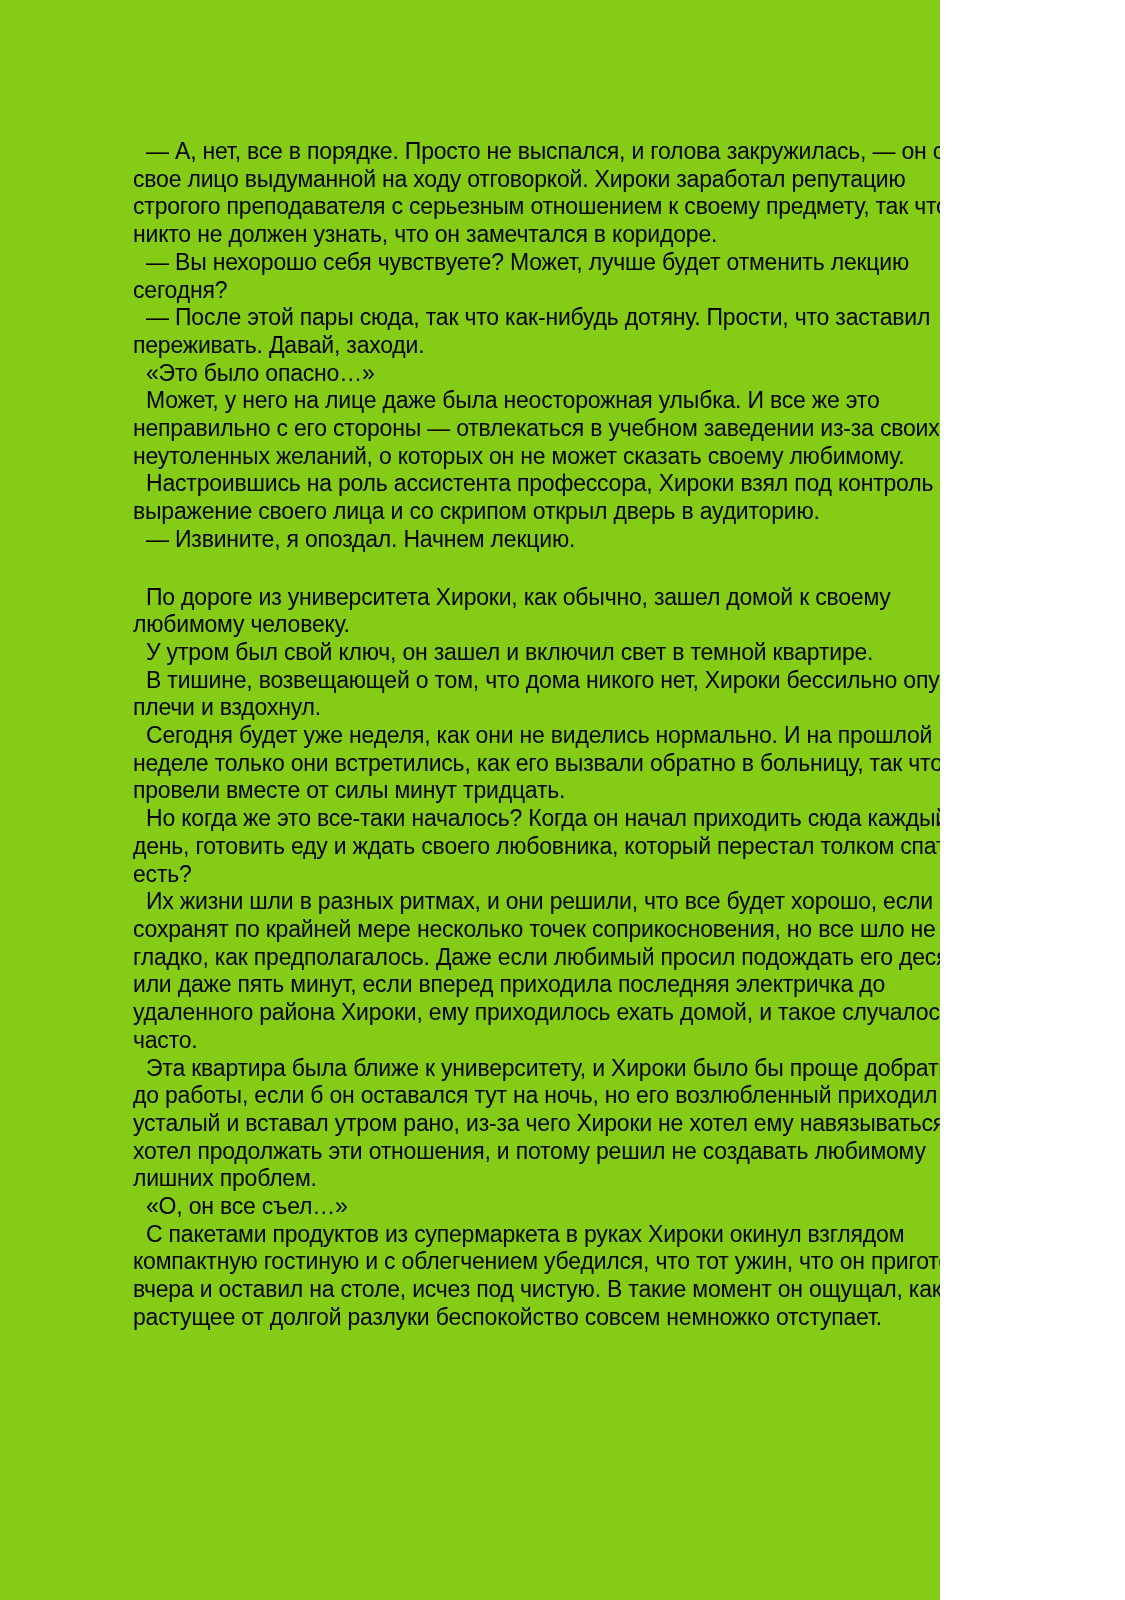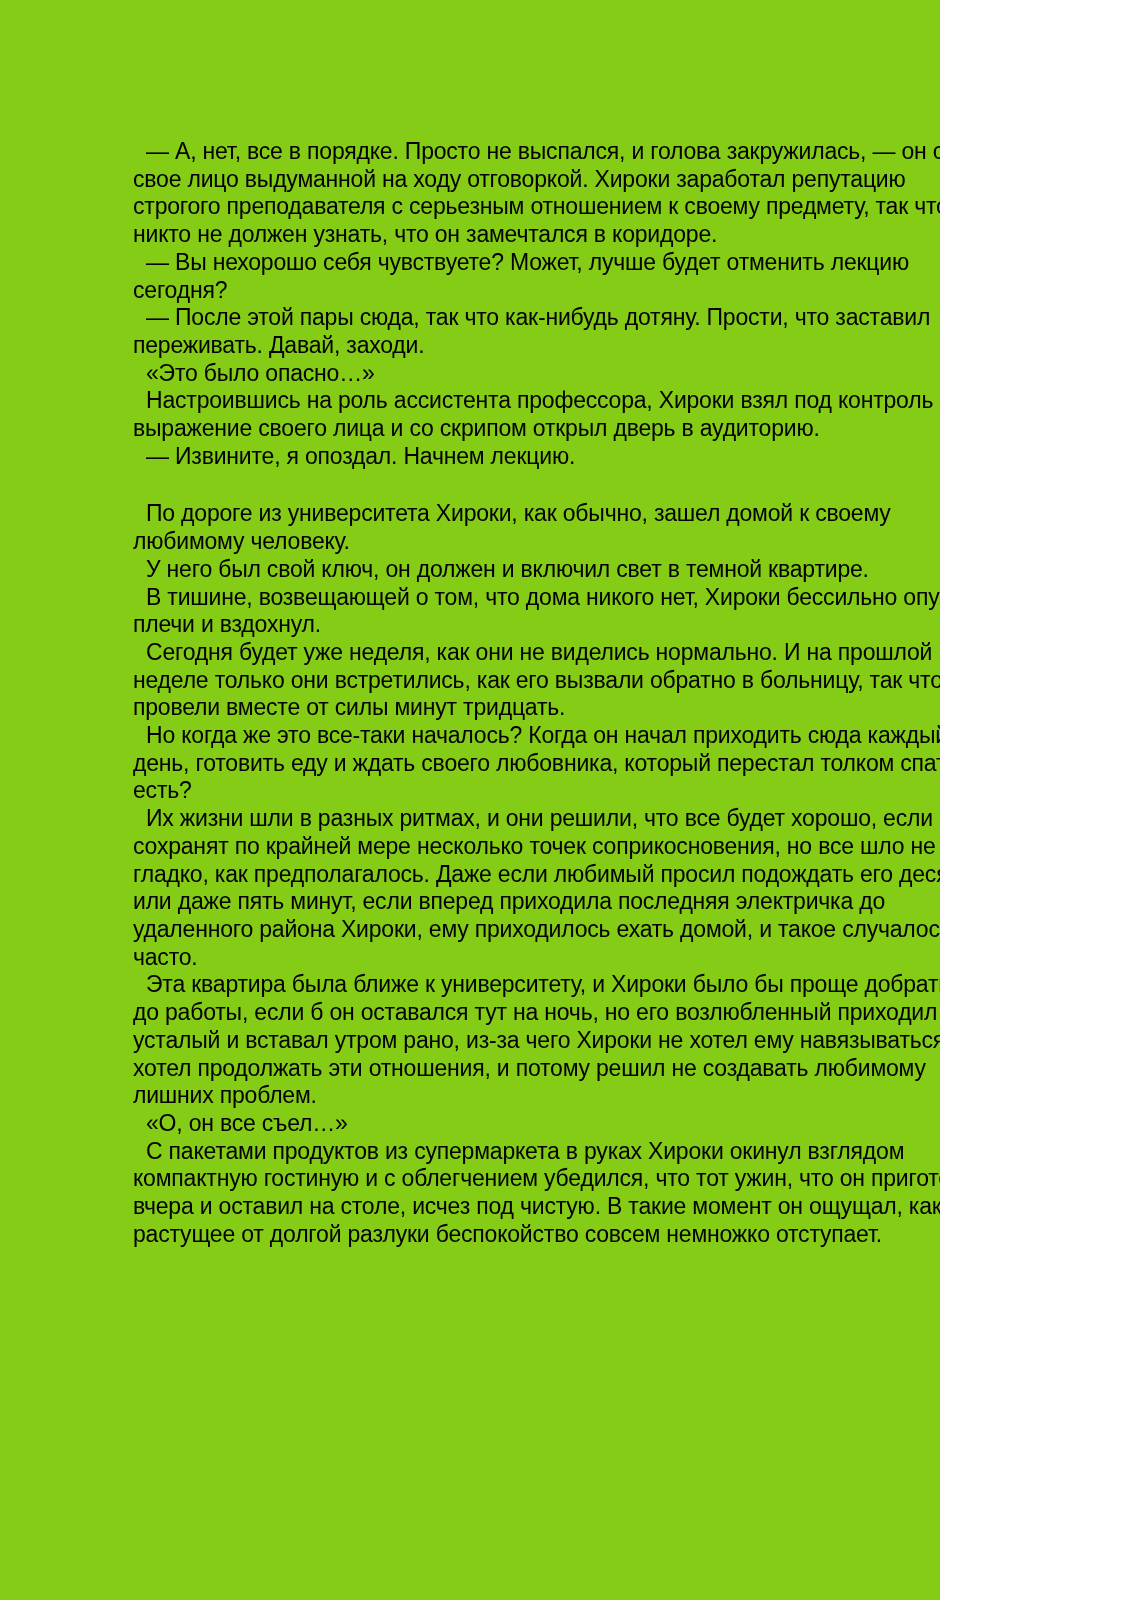--- a/index.html
+++ b/index.html
@@ -37,24 +37,25 @@
 </style>
 </head>
 <body>
 
 <div class="page">
   <div class="text-block" id="text-block">
       <p>— А, нет, все в порядке. Просто не выспался, и голова закружилась, — он спас свое лицо выдуманной на ходу отговоркой. Хироки заработал репутацию строгого преподавателя с серьезным отношением к своему предмету, так что никто не должен узнать, что он замечтался в коридоре.</p>
       <p>— Вы нехорошо себя чувствуете? Может, лучше будет отменить лекцию сегодня?</p>
       <p>— После этой пары сюда, так что как-нибудь дотяну. Прости, что заставил переживать. Давай, заходи.</p>
       <p>«Это было опасно…»</p>
+      <p>Может, у него на лице даже была неосторожная улыбка. И все же это неправильно с его стороны — отвлекаться в учебном заведении из-за своих неутоленных желаний, о которых он не может сказать своему любимому.</p>
       <p>Настроившись на роль ассистента профессора, Хироки взял под контроль выражение своего лица и со скрипом открыл дверь в аудиторию.</p>
       <p>— Извините, я опоздал. Начнем лекцию.</p>
       <p class="scene-break">По дороге из университета Хироки, как обычно, зашел домой к своему любимому человеку.</p>
-      <p>У него был свой ключ, он должен и включил свет в темной квартире.</p>
+      <p>У утром был свой ключ, он зашел и включил свет в темной квартире.</p>
       <p>В тишине, возвещающей о том, что дома никого нет, Хироки бессильно опустил плечи и вздохнул.</p>
       <p>Сегодня будет уже неделя, как они не виделись нормально. И на прошлой неделе только они встретились, как его вызвали обратно в больницу, так что они провели вместе от силы минут тридцать.</p>
       <p>Но когда же это все-таки началось? Когда он начал приходить сюда каждый день, готовить еду и ждать своего любовника, который перестал толком спать и есть?</p>
       <p>Их жизни шли в разных ритмах, и они решили, что все будет хорошо, если они сохранят по крайней мере несколько точек соприкосновения, но все шло не так гладко, как предполагалось. Даже если любимый просил подождать его десять или даже пять минут, если вперед приходила последняя электричка до удаленного района Хироки, ему приходилось ехать домой, и такое случалось часто.</p>
       <p>Эта квартира была ближе к университету, и Хироки было бы проще добраться до работы, если б он оставался тут на ночь, но его возлюбленный приходил усталый и вставал утром рано, из-за чего Хироки не хотел ему навязываться. Он хотел продолжать эти отношения, и потому решил не создавать любимому лишних проблем.</p>
       <p>«О, он все съел…»</p>
       <p>С пакетами продуктов из супермаркета в руках Хироки окинул взглядом компактную гостиную и с облегчением убедился, что тот ужин, что он приготовил вчера и оставил на столе, исчез под чистую. В такие момент он ощущал, как все растущее от долгой разлуки беспокойство совсем немножко отступает.</p>
     </div>
 </div>
 

